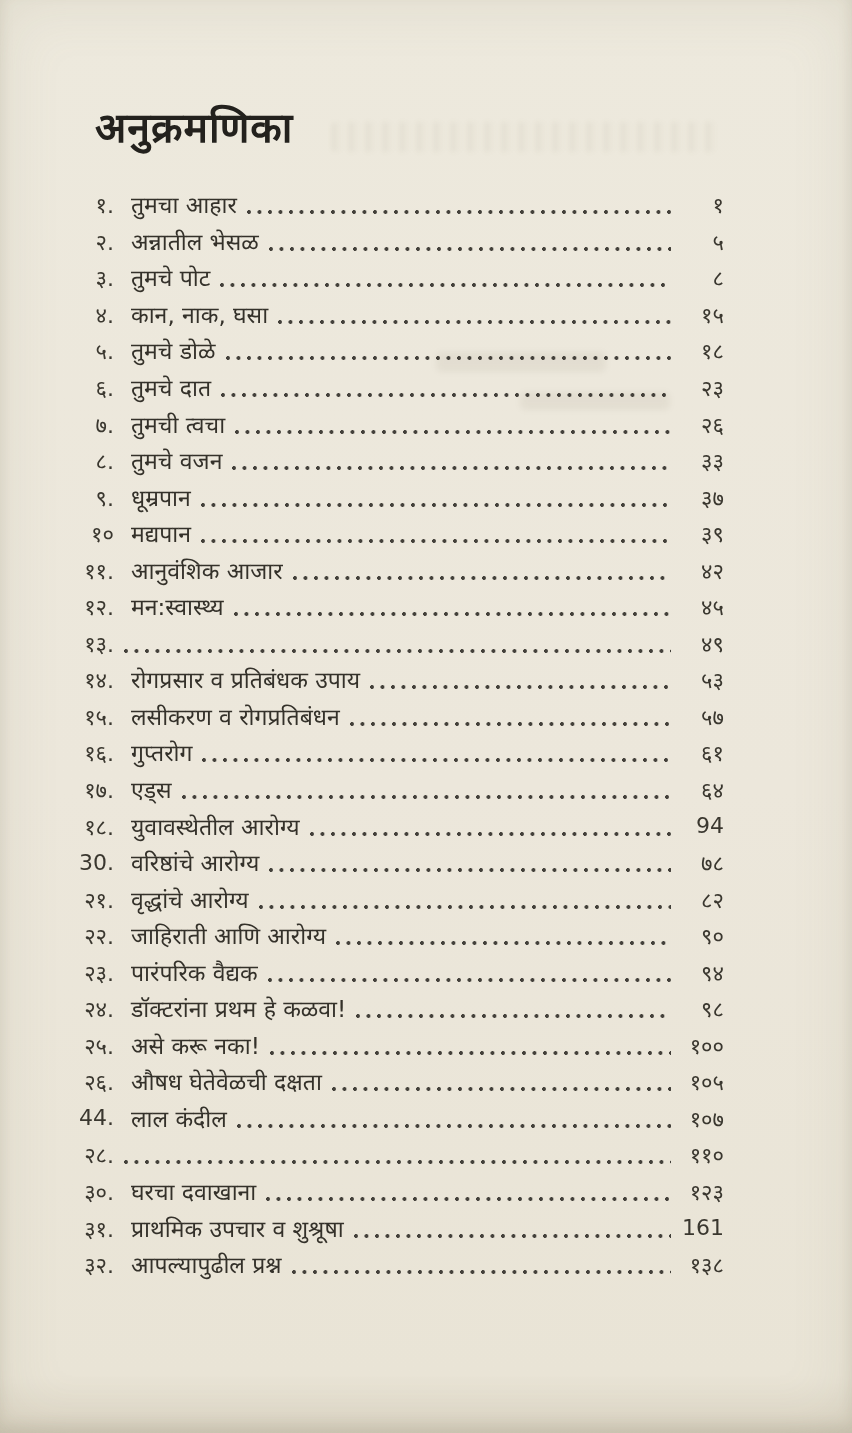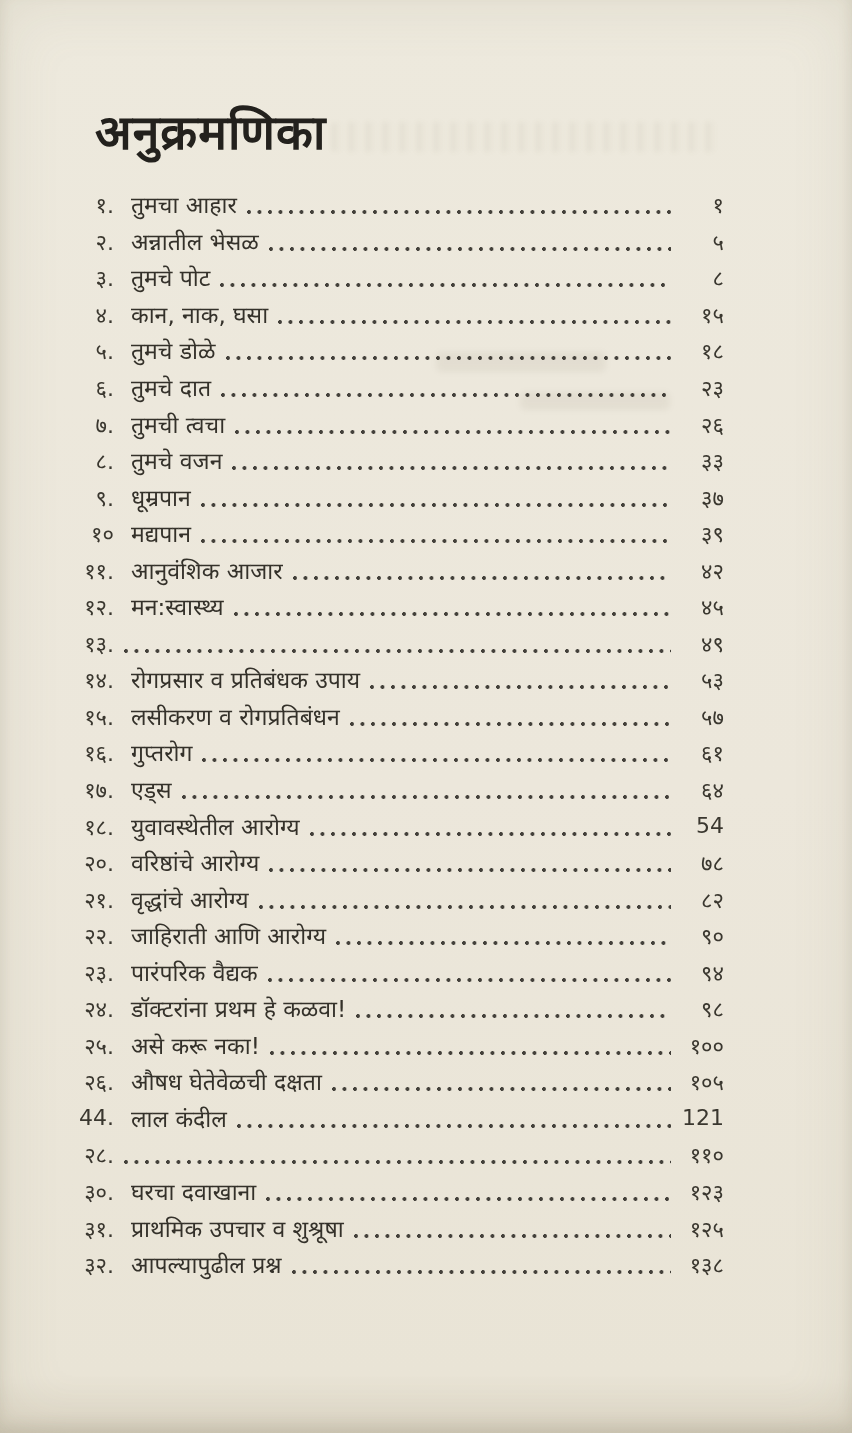--- a/index.html
+++ b/index.html
@@ -11,21 +11,21 @@
     box-shadow: inset 0 0 60px rgba(150,140,115,.16), inset 0 -8px 14px rgba(130,120,100,.18);
     overflow: hidden;
     font-family: "DejaVu Sans", sans-serif;
     color: #35322c;
   }
   .title {
     position: absolute;
     left: 95px;
     top: 98px;
     margin: 0;
-    font-size: 48px;
+    font-size: 41px;
     font-weight: 700;
     letter-spacing: 1px;
     color: #23211d;
   }
   .ghost {
     position: absolute;
     left: 332px;
     top: 122px;
     width: 386px;
     height: 30px;
@@ -201,24 +201,24 @@
       <li class="row">
         <span class="num">१७.</span>
         <span class="t">एड्स</span>
         <span class="leader"></span>
         <span class="pg">६४</span>
       </li>
       <li class="row">
         <span class="num">१८.</span>
         <span class="t">युवावस्थेतील आरोग्य</span>
         <span class="leader"></span>
-        <span class="pg">54</span>
-      </li>
-      <li class="row">
-        <span class="num">२०.</span>
+        <span class="pg">94</span>
+      </li>
+      <li class="row">
+        <span class="num">30.</span>
         <span class="t">वरिष्ठांचे आरोग्य</span>
         <span class="leader"></span>
         <span class="pg">७८</span>
       </li>
       <li class="row">
         <span class="num">२१.</span>
         <span class="t">वृद्धांचे आरोग्य</span>
         <span class="leader"></span>
         <span class="pg">८२</span>
       </li>
@@ -249,38 +249,38 @@
       <li class="row">
         <span class="num">२६.</span>
         <span class="t">औषध घेतेवेळची दक्षता</span>
         <span class="leader"></span>
         <span class="pg">१०५</span>
       </li>
       <li class="row">
         <span class="num">44.</span>
         <span class="t">लाल कंदील</span>
         <span class="leader"></span>
-        <span class="pg">121</span>
+        <span class="pg">१०७</span>
       </li>
       <li class="row">
         <span class="num">२८.</span>
         <span class="leader"></span>
         <span class="pg">११०</span>
       </li>
       <li class="row">
         <span class="num">३०.</span>
         <span class="t">घरचा दवाखाना</span>
         <span class="leader"></span>
         <span class="pg">१२३</span>
       </li>
       <li class="row">
         <span class="num">३१.</span>
         <span class="t">प्राथमिक उपचार व शुश्रूषा</span>
         <span class="leader"></span>
-        <span class="pg">१२५</span>
+        <span class="pg">161</span>
       </li>
       <li class="row">
         <span class="num">३२.</span>
         <span class="t">आपल्यापुढील प्रश्न</span>
         <span class="leader"></span>
         <span class="pg">१३८</span>
       </li>
     </ol>
 </div>
 

